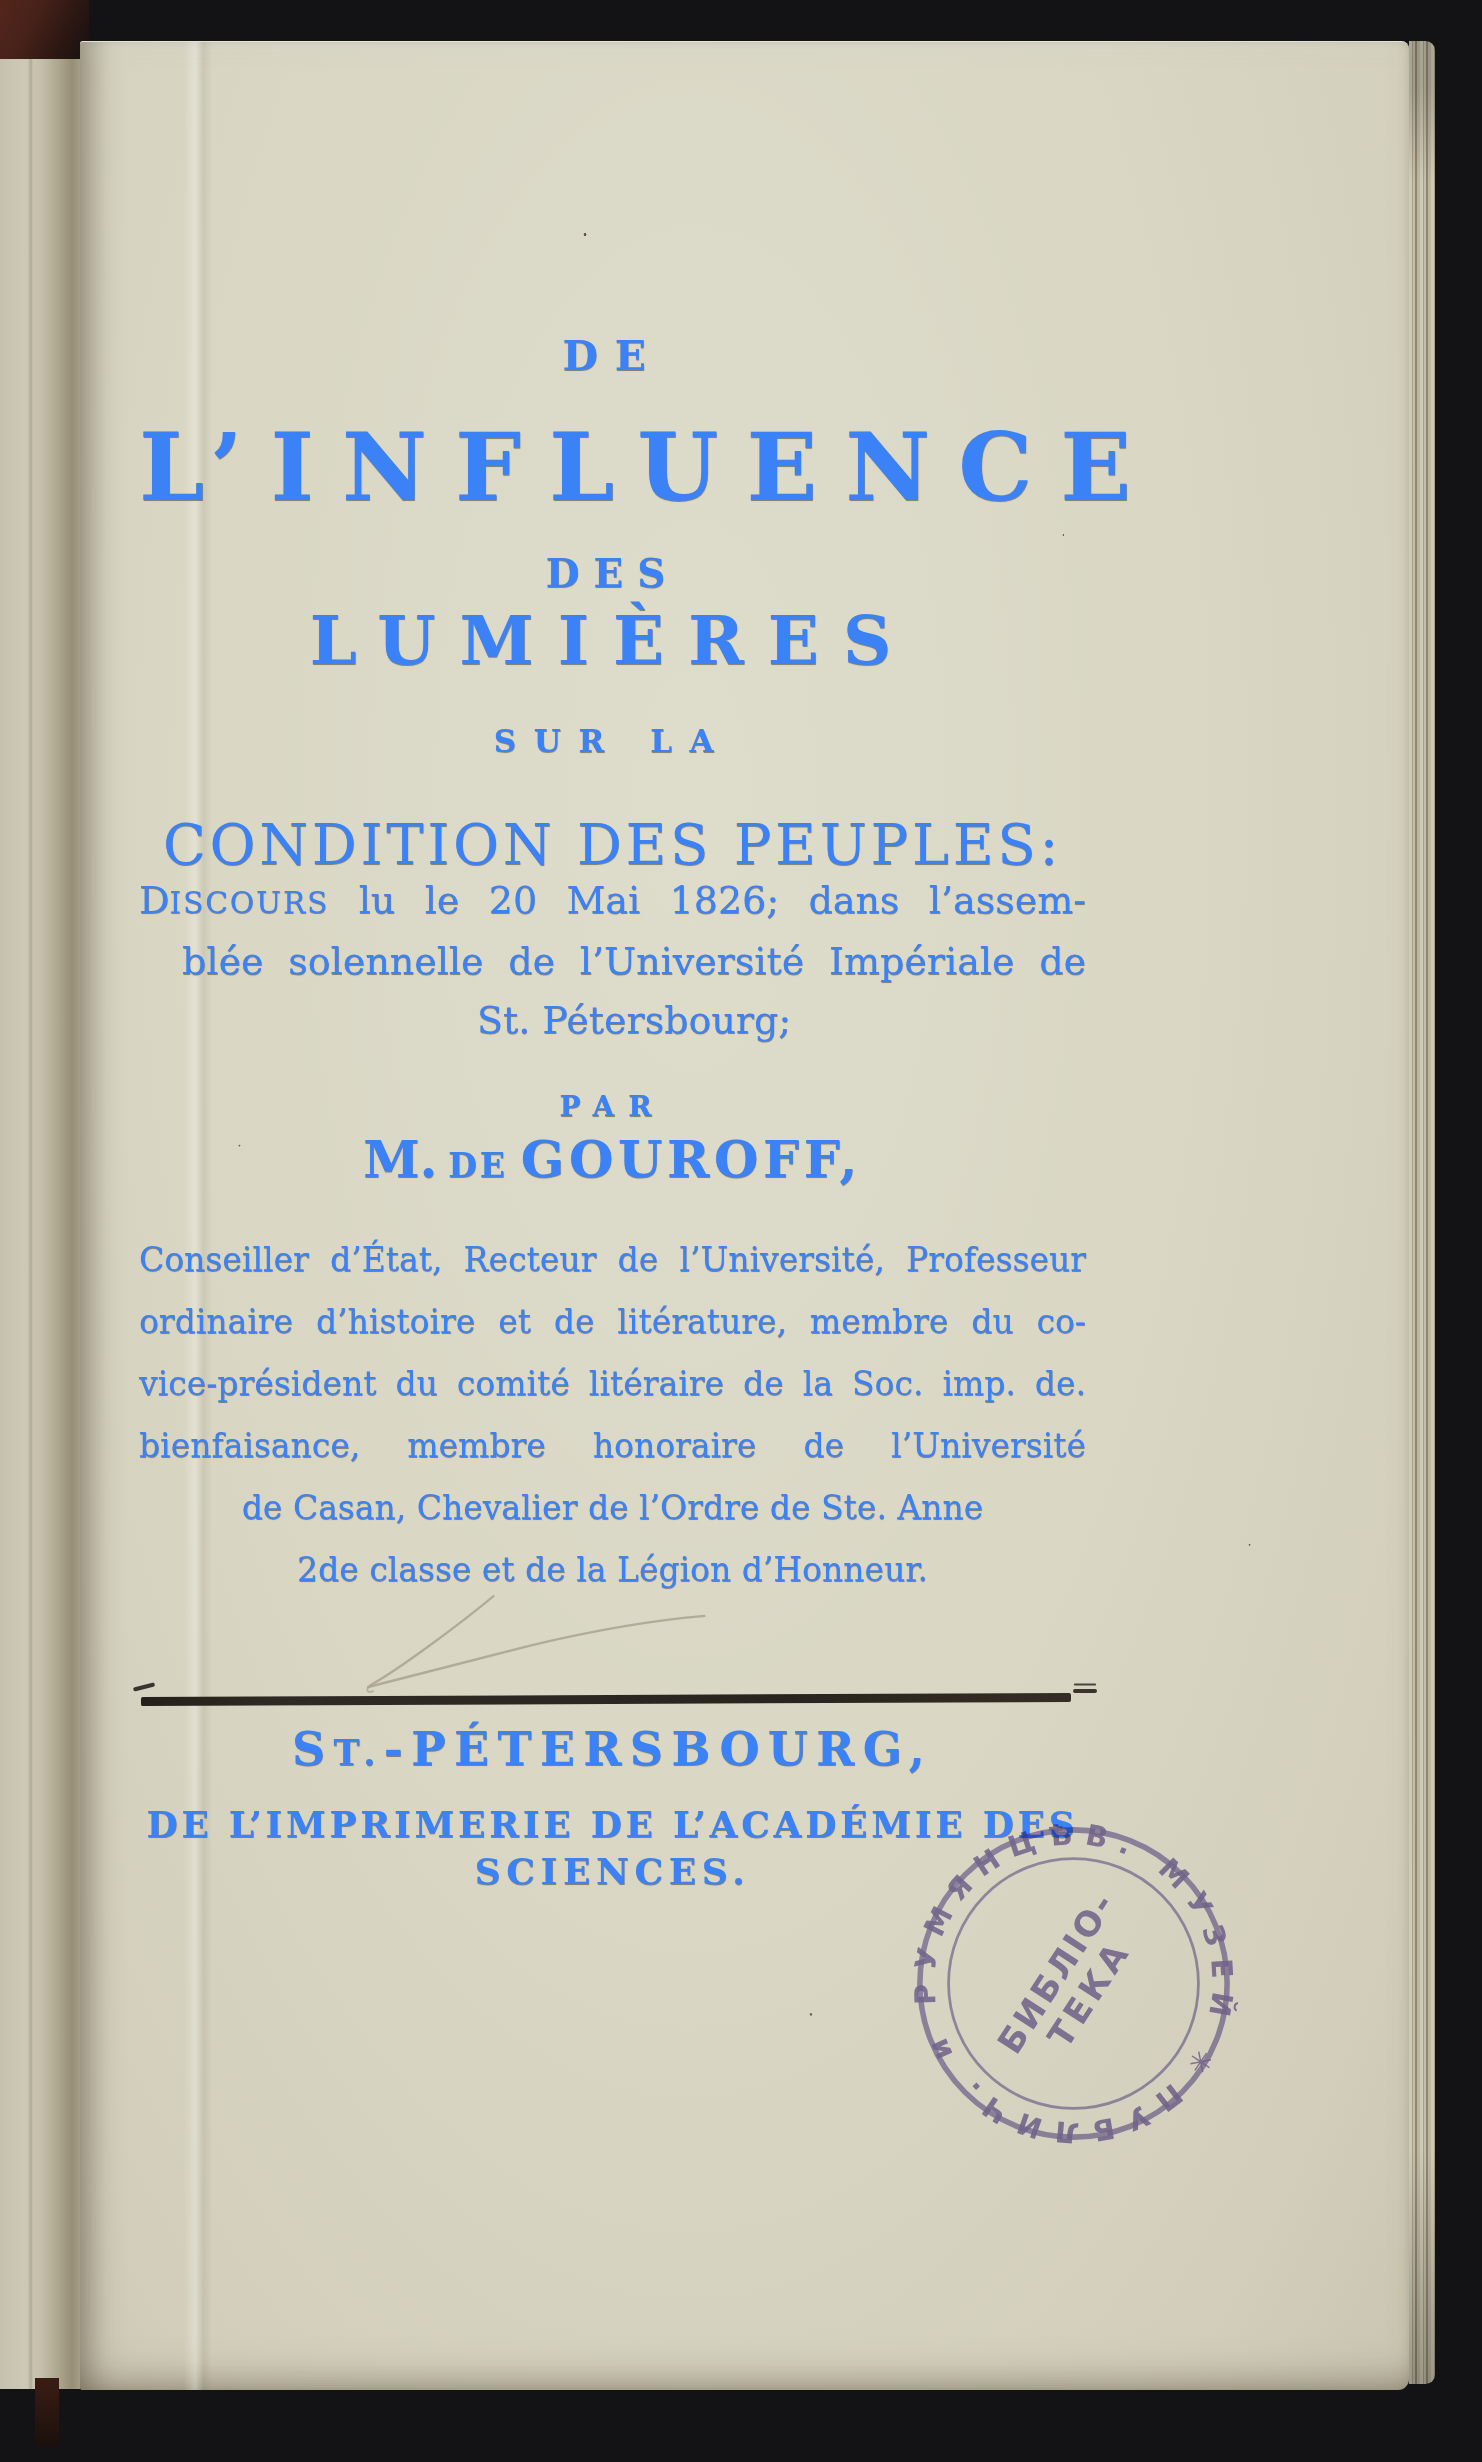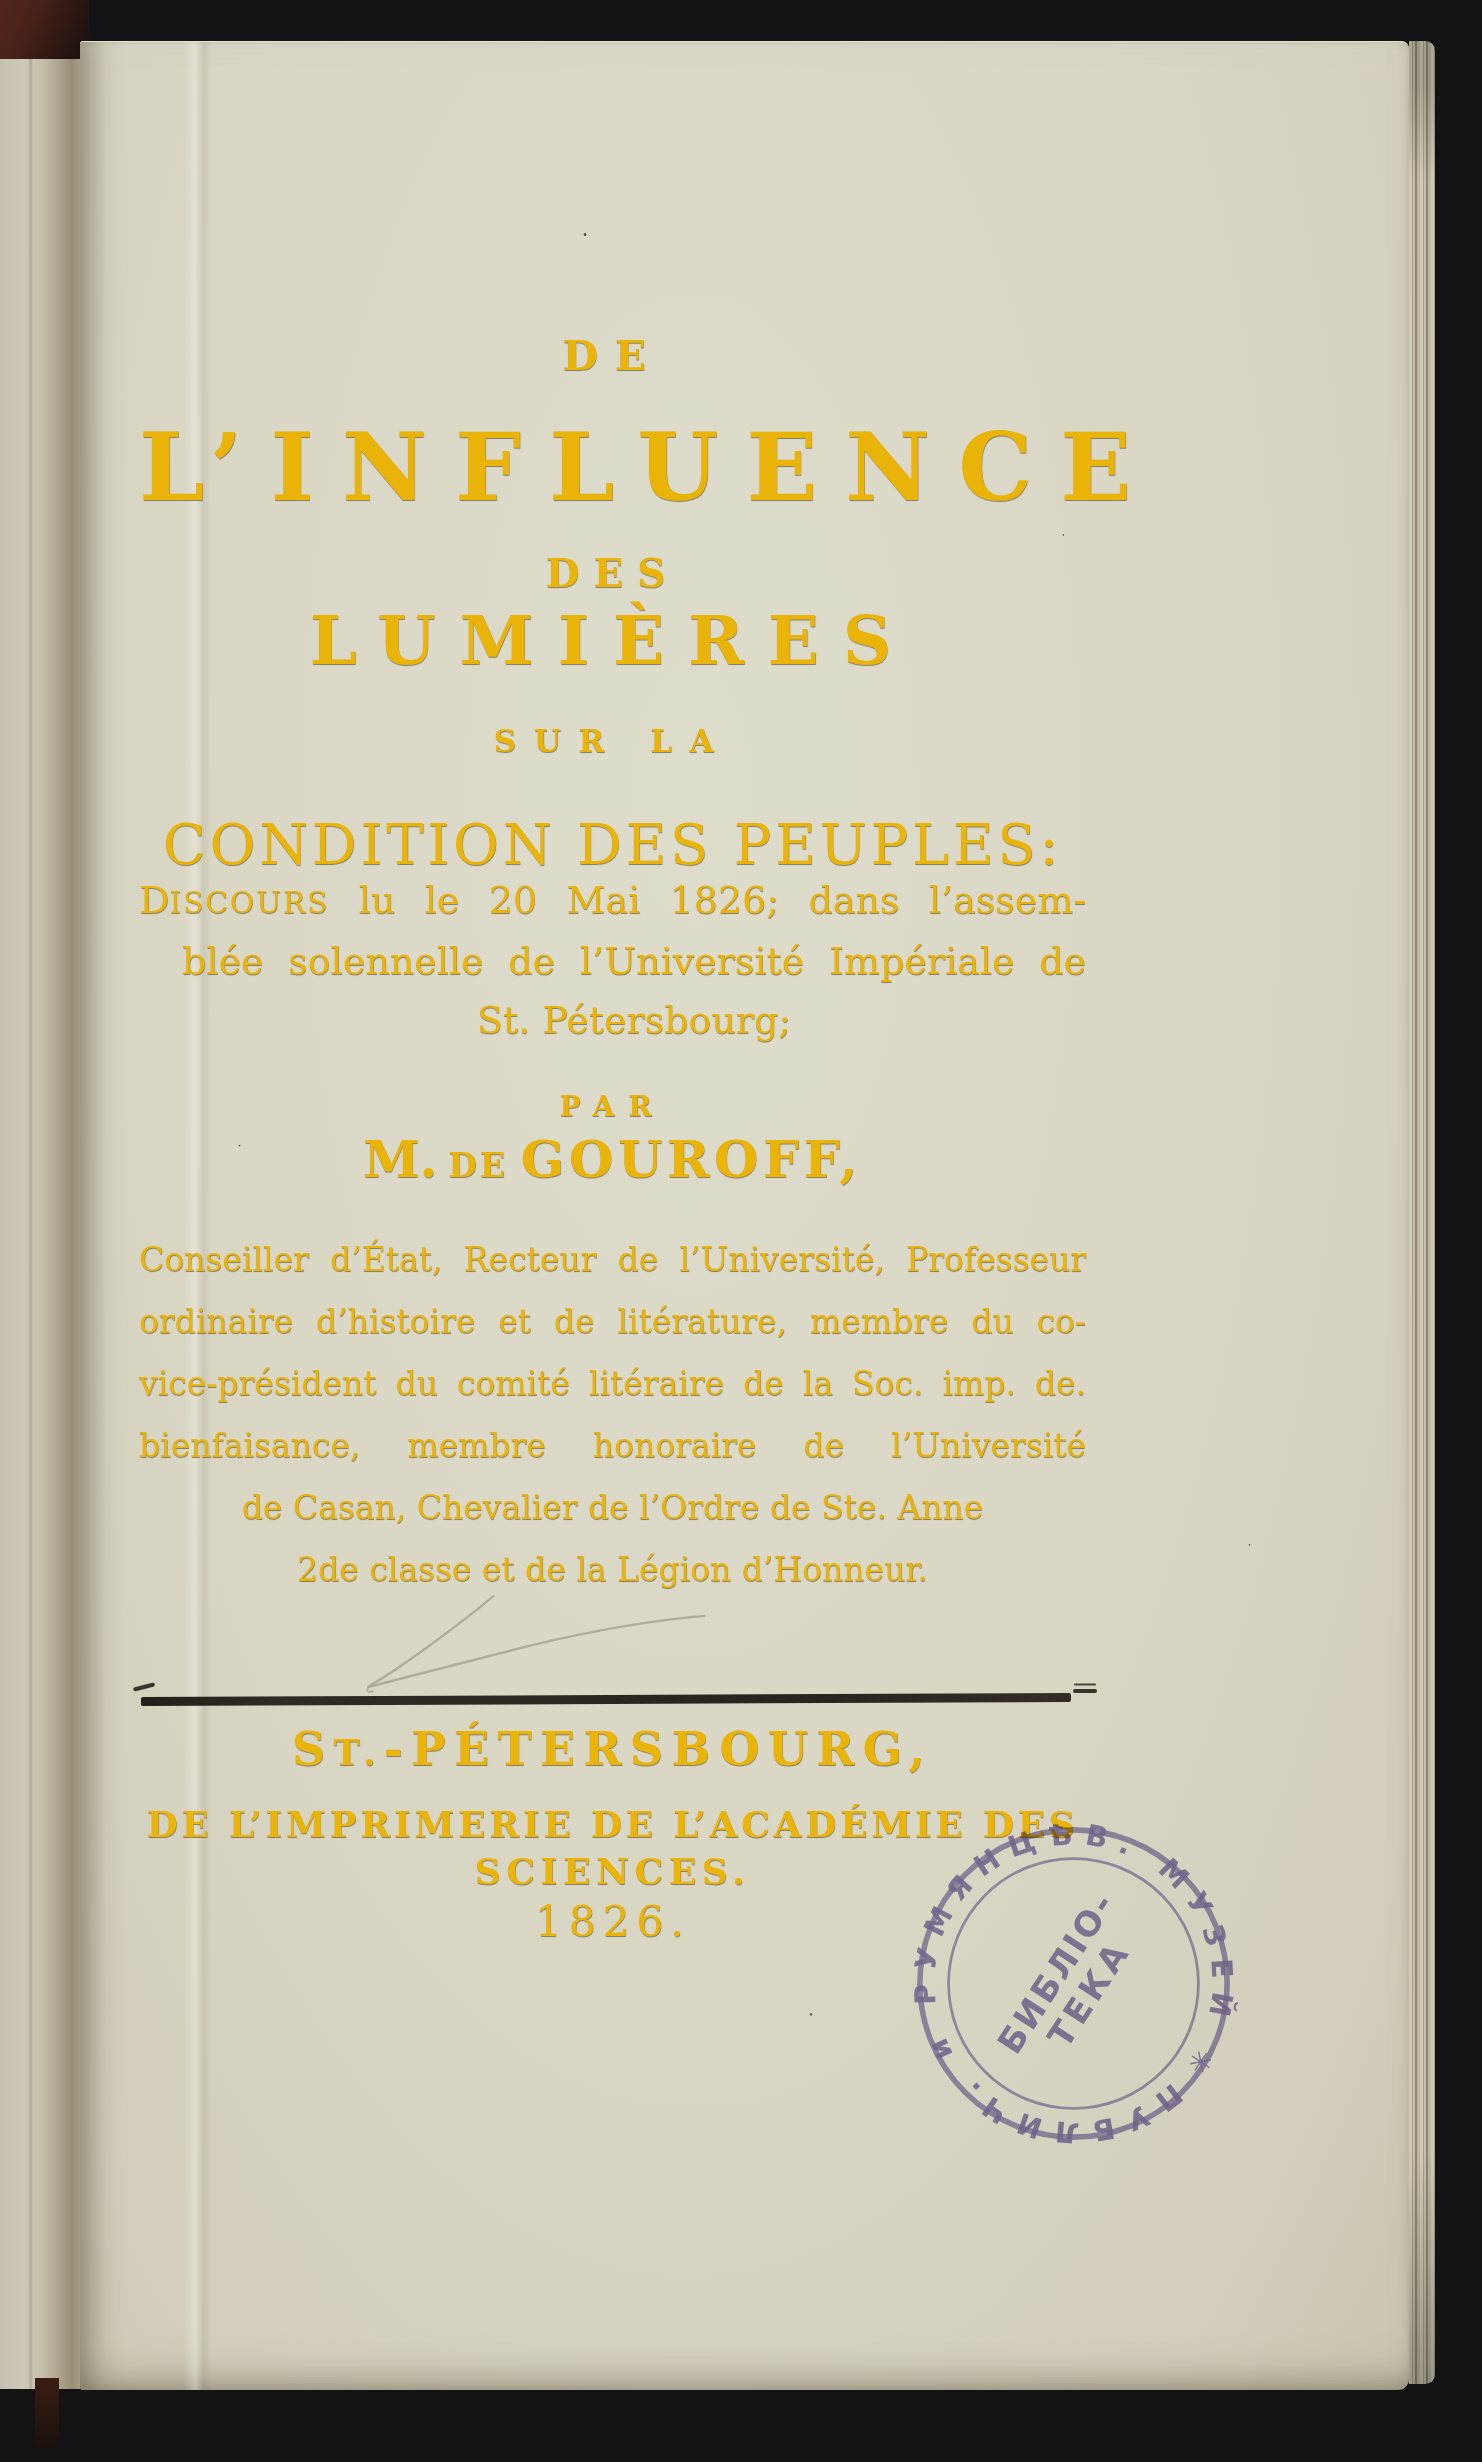--- a/index.html
+++ b/index.html
@@ -52,21 +52,21 @@
   .edge-stack {
     position:absolute; left:1409px; top:41px; width:26px; height:2343px;
     border-radius:0 9.3px 9.3px 0;
     background:
       linear-gradient(180deg, rgba(0,0,0,.18) 0 2%, rgba(0,0,0,0) 6% 90%, rgba(0,0,0,.25) 100%),
       repeating-linear-gradient(90deg,#cfcab5 0 2.8px,#a79f87 2.8px 3.7px,#c4beaa 3.7px 6.5px,#8f8770 6.5px 8.3px,#bdb7a0 8.3px 11px);
   }
   
   .txt {
     position:absolute; left:139px; width:947px; text-align:center;
-    color:#eab308; text-shadow:0.4px 0.6px 0.7px rgba(45,38,28,.5);
+    color:#3b82f6; text-shadow:0.4px 0.6px 0.7px rgba(45,38,28,.5);
   }
   .t-de        { top:332px;  font-size:41px;  font-weight:bold; letter-spacing:16.7px; }
   .t-influence { top:413px;  font-size:93px; font-weight:bold; letter-spacing:28px; white-space:nowrap; }
   .t-des       { top:550px;  font-size:39px;  font-weight:bold; letter-spacing:14px; }
   .t-lumieres  { top:601px;  font-size:67px;  font-weight:bold; letter-spacing:24px; white-space:nowrap; }
   .t-surla     { top:723px;  font-size:31px;  font-weight:bold; letter-spacing:17.6px; }
   .t-condition { top:812px;  font-size:56px;  font-weight:normal; letter-spacing:3.7px; white-space:nowrap; }
 
   .discourse   { top:871px;  font-size:38px; line-height:59px; text-align:left; }
   .jline       { text-align:justify; text-align-last:justify; -moz-text-align-last:justify; }
@@ -146,21 +146,20 @@
     <path d="M 27,119 c -5,5 -3,9 4,6" fill="none" stroke="#a5a08e" stroke-width="2" opacity="0.7"></path>
   </svg>
 
   <div class="rule"></div>
   <div class="rule-mark-l"></div>
   <div class="rule-mark-r"></div>
 
   <div class="txt t-city"><span>S</span><span class="city-small">T.</span><span>-PÉTERSBOURG,</span></div>
   <div class="txt t-printer">DE L’IMPRIMERIE DE L’ACADÉMIE DES</div>
   <div class="txt t-sciences">SCIENCES.</div>
-  <div class="txt t-year">1826.</div>
 
   <svg class="stamp-svg" width="335" height="335" viewBox="0 0 362 362">
     <g fill="none" stroke="#7b6cb1">
       <circle cx="181" cy="181" r="166" stroke-width="6" opacity="0.75"></circle>
       <circle cx="181" cy="181" r="135" stroke-width="3" opacity="0.7"></circle>
     </g>
     <defs>
       <path id="ringpath" d="M 287.1,287.1 A 150,150 0 1,1 287.2,287.0"></path>
     </defs>
     <text class="stamp-text" font-size="31" letter-spacing="12.5" fill="#7b6cb1" opacity="0.88">

